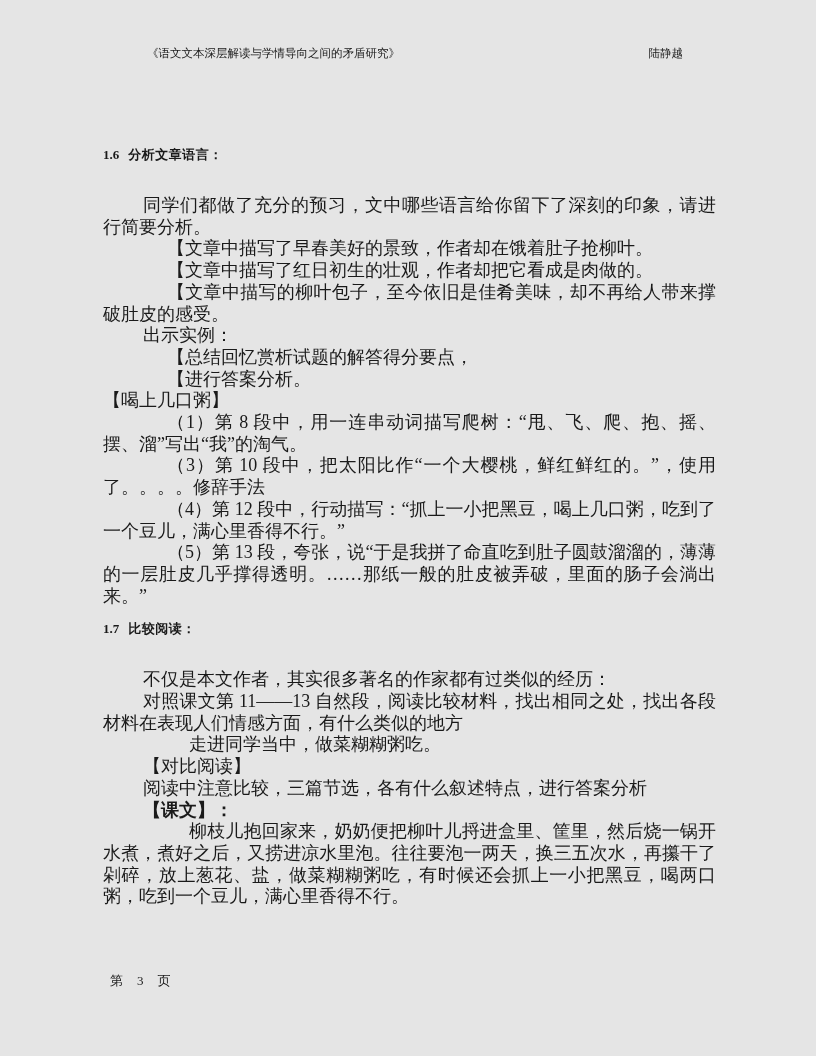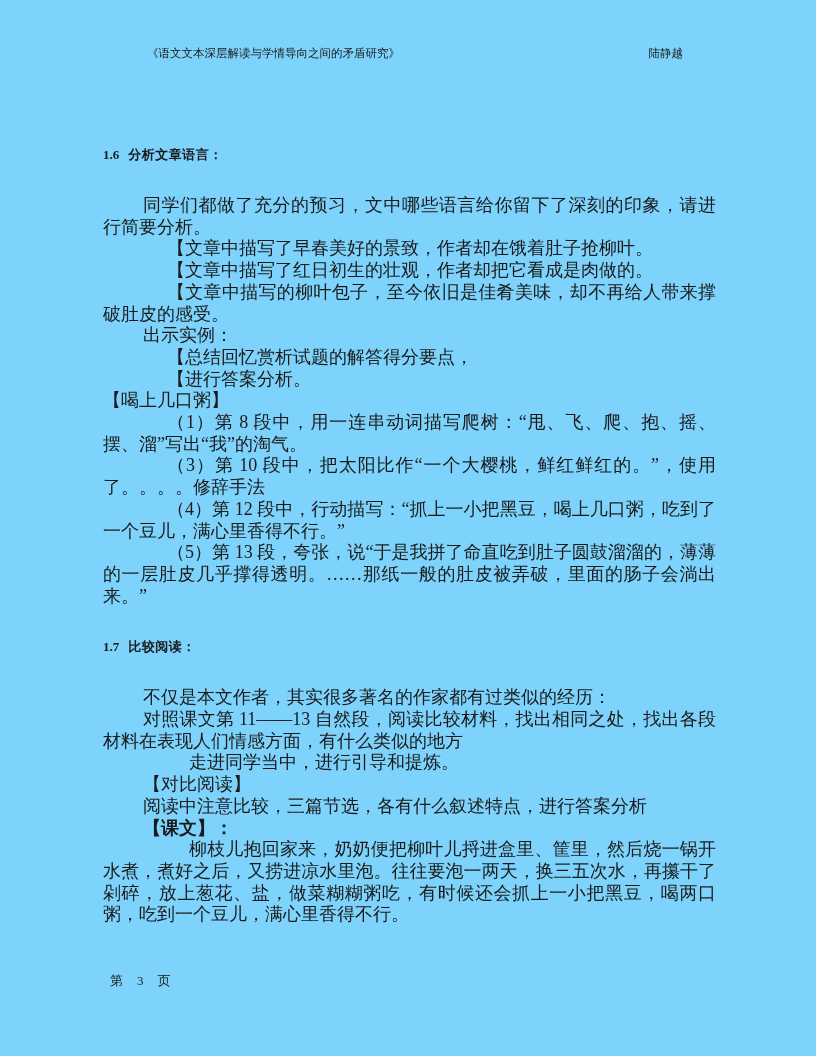--- a/index.html
+++ b/index.html
@@ -4,21 +4,21 @@
 <style>
   html, body {
     margin: 0;
     padding: 0;
     background: #ffffff;
   }
   .page {
     position: relative;
     width: 816px;
     height: 1056px;
-    background: #7dd3fc;
+    background: #e5e5e5;
     color: #1a1a1a;
     font-family: "Liberation Serif", serif;
     overflow: hidden;
   }
   .header {
     position: absolute;
     top: 46px;
     left: 147px;
     right: 133px;
     display: flex;
@@ -28,21 +28,21 @@
     line-height: 14px;
     color: #1a1a1a;
   }
   .content {
     position: absolute;
     top: 145px;
     left: 103px;
     width: 613px;
   }
   section { display: block; }
-  section.later { margin-top: 30px; }
+  section.later { margin-top: 12px; }
   .heading {
     margin: 0 0 31px 0;
     font-size: 13px;
     line-height: 19px;
     font-weight: 700;
     white-space: nowrap;
   }
   .heading .num {
     font-family: "Liberation Serif", serif;
     font-weight: 700;
@@ -104,21 +104,21 @@
         <p class="para ind-0">【喝上几口粥】</p>
         <p class="para ind-2">（1）第 8 段中，用一连串动词描写爬树：“甩、飞、爬、抱、摇、摆、溜”写出“我”的淘气。</p>
         <p class="para ind-2">（3）第 10 段中，把太阳比作“一个大樱桃，鲜红鲜红的。”，使用了。。。。修辞手法</p>
         <p class="para ind-2">（4）第 12 段中，行动描写：“抓上一小把黑豆，喝上几口粥，吃到了一个豆儿，满心里香得不行。”</p>
         <p class="para ind-2">（5）第 13 段，夸张，说“于是我拼了命直吃到肚子圆鼓溜溜的，薄薄的一层肚皮几乎撑得透明。……那纸一般的肚皮被弄破，里面的肠子会淌出来。”</p>
       </section>
       <section class="later">
         <h2 class="heading"><span class="num">1.7</span><span class="txt">比较阅读：</span></h2>
         <p class="para ind-1">不仅是本文作者，其实很多著名的作家都有过类似的经历：</p>
         <p class="para ind-1">对照课文第 11——13 自然段，阅读比较材料，找出相同之处，找出各段材料在表现人们情感方面，有什么类似的地方</p>
-        <p class="para ind-3">走进同学当中，进行引导和提炼。</p>
+        <p class="para ind-3">走进同学当中，做菜糊糊粥吃。</p>
         <p class="para ind-1">【对比阅读】</p>
         <p class="para ind-1">阅读中注意比较，三篇节选，各有什么叙述特点，进行答案分析</p>
         <p class="para ind-1 bold">【课文】：</p>
         <p class="para ind-3">柳枝儿抱回家来，奶奶便把柳叶儿捋进盒里、筐里，然后烧一锅开水煮，煮好之后，又捞进凉水里泡。往往要泡一两天，换三五次水，再攥干了剁碎，放上葱花、盐，做菜糊糊粥吃，有时候还会抓上一小把黑豆，喝两口粥，吃到一个豆儿，满心里香得不行。</p>
       </section>
     </div>
 
   <div class="footer">
     <span>第</span><span>3</span><span>页</span>
   </div>

